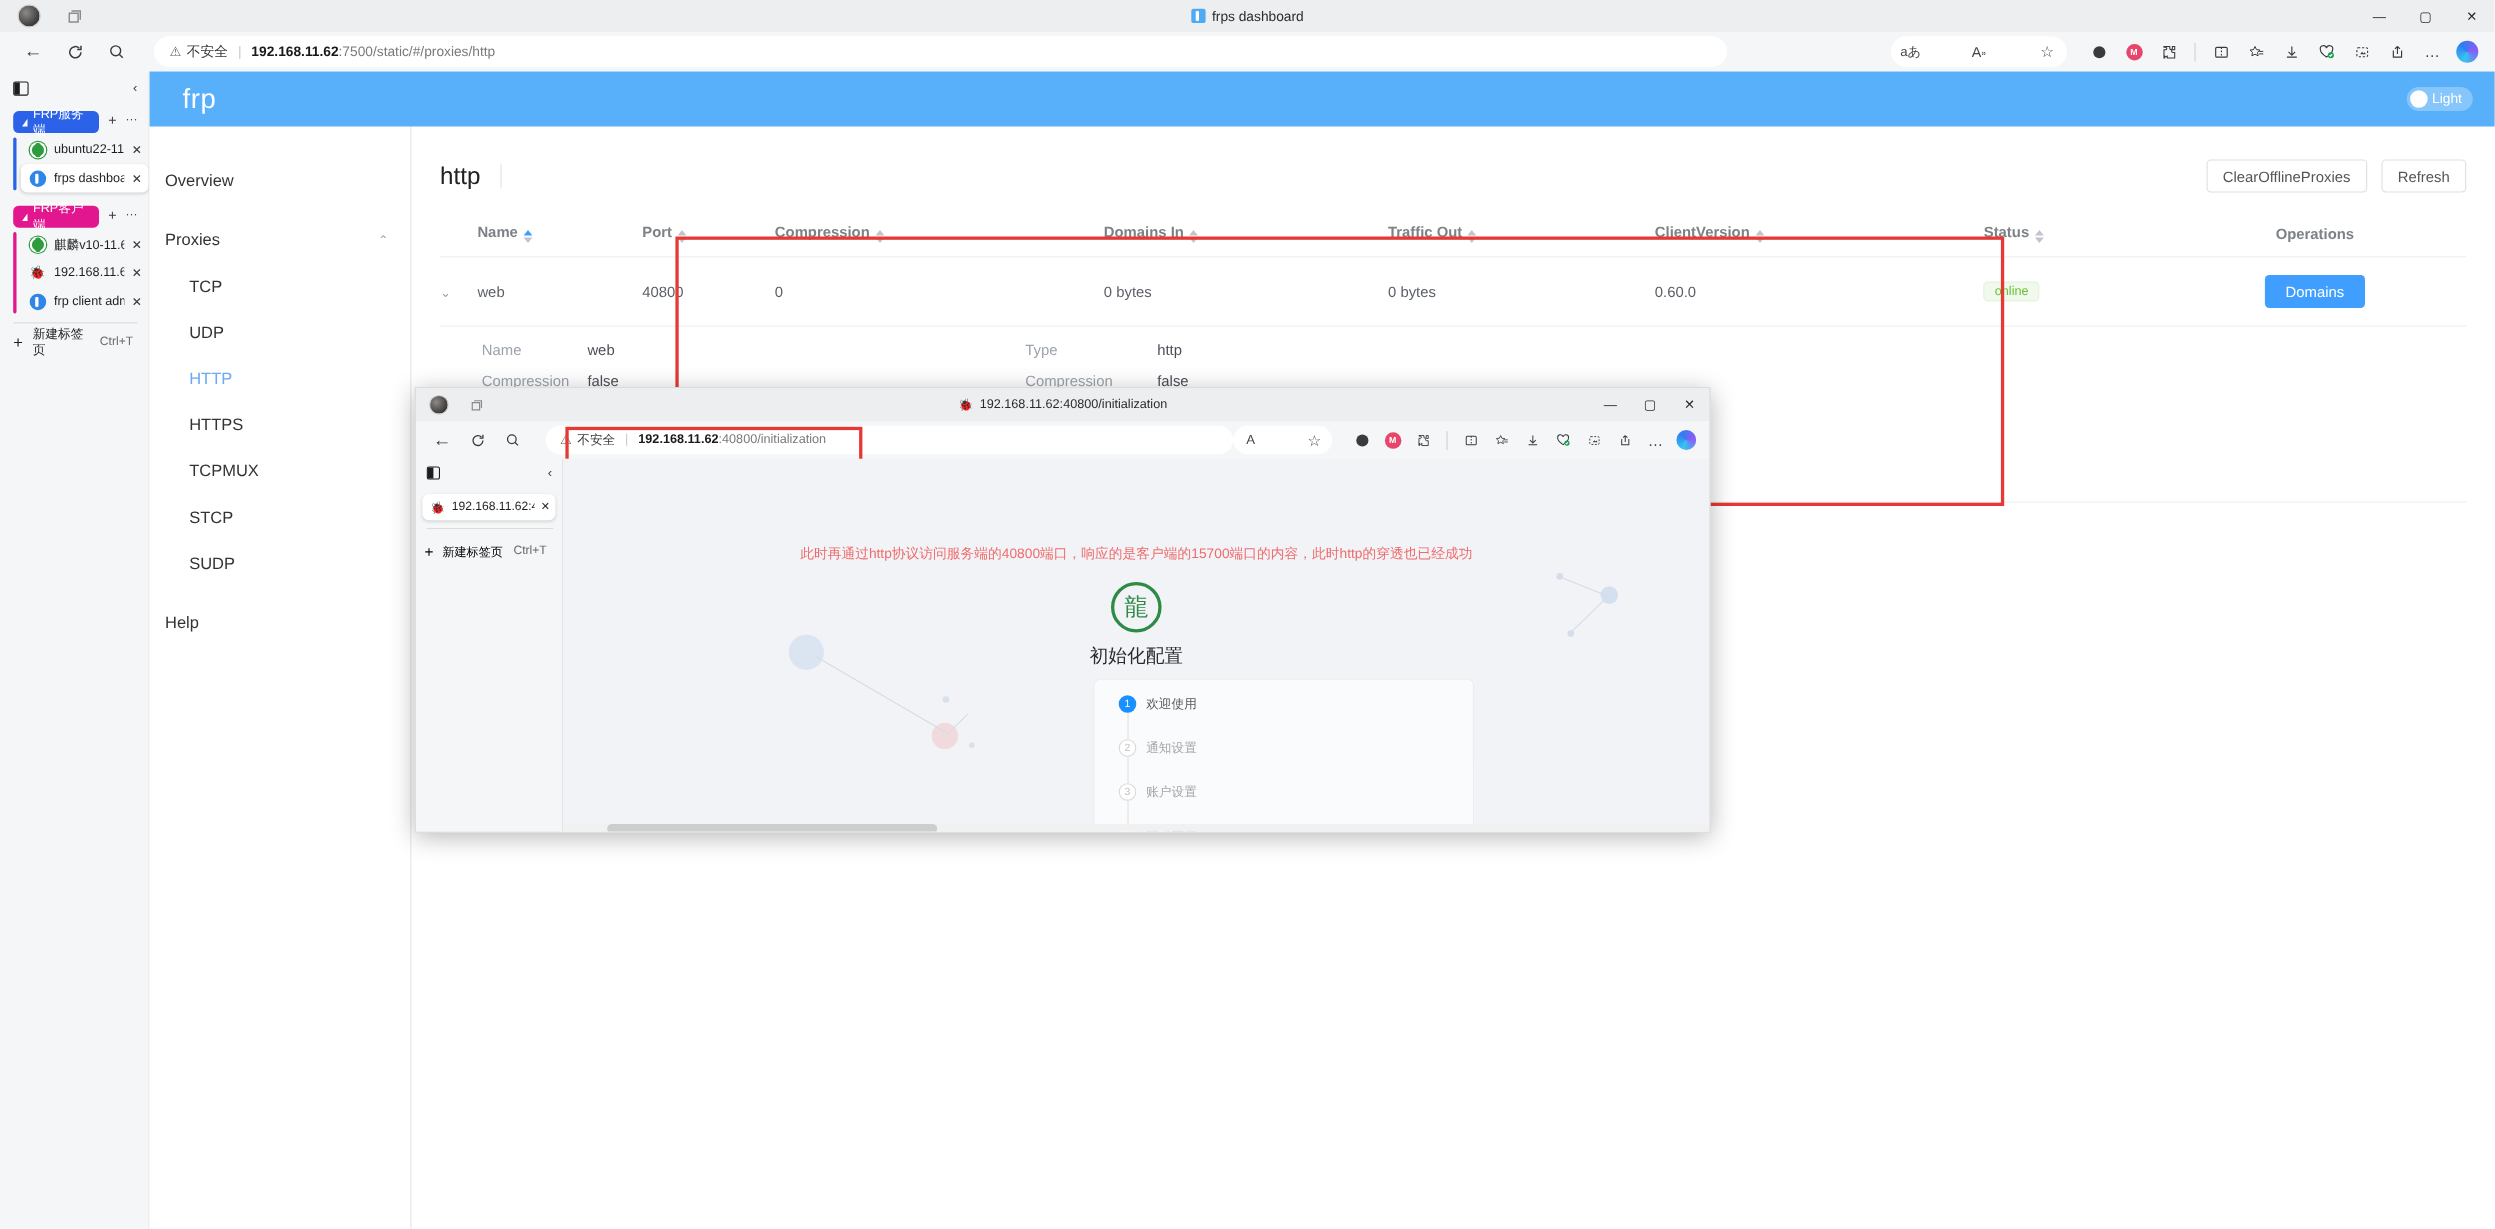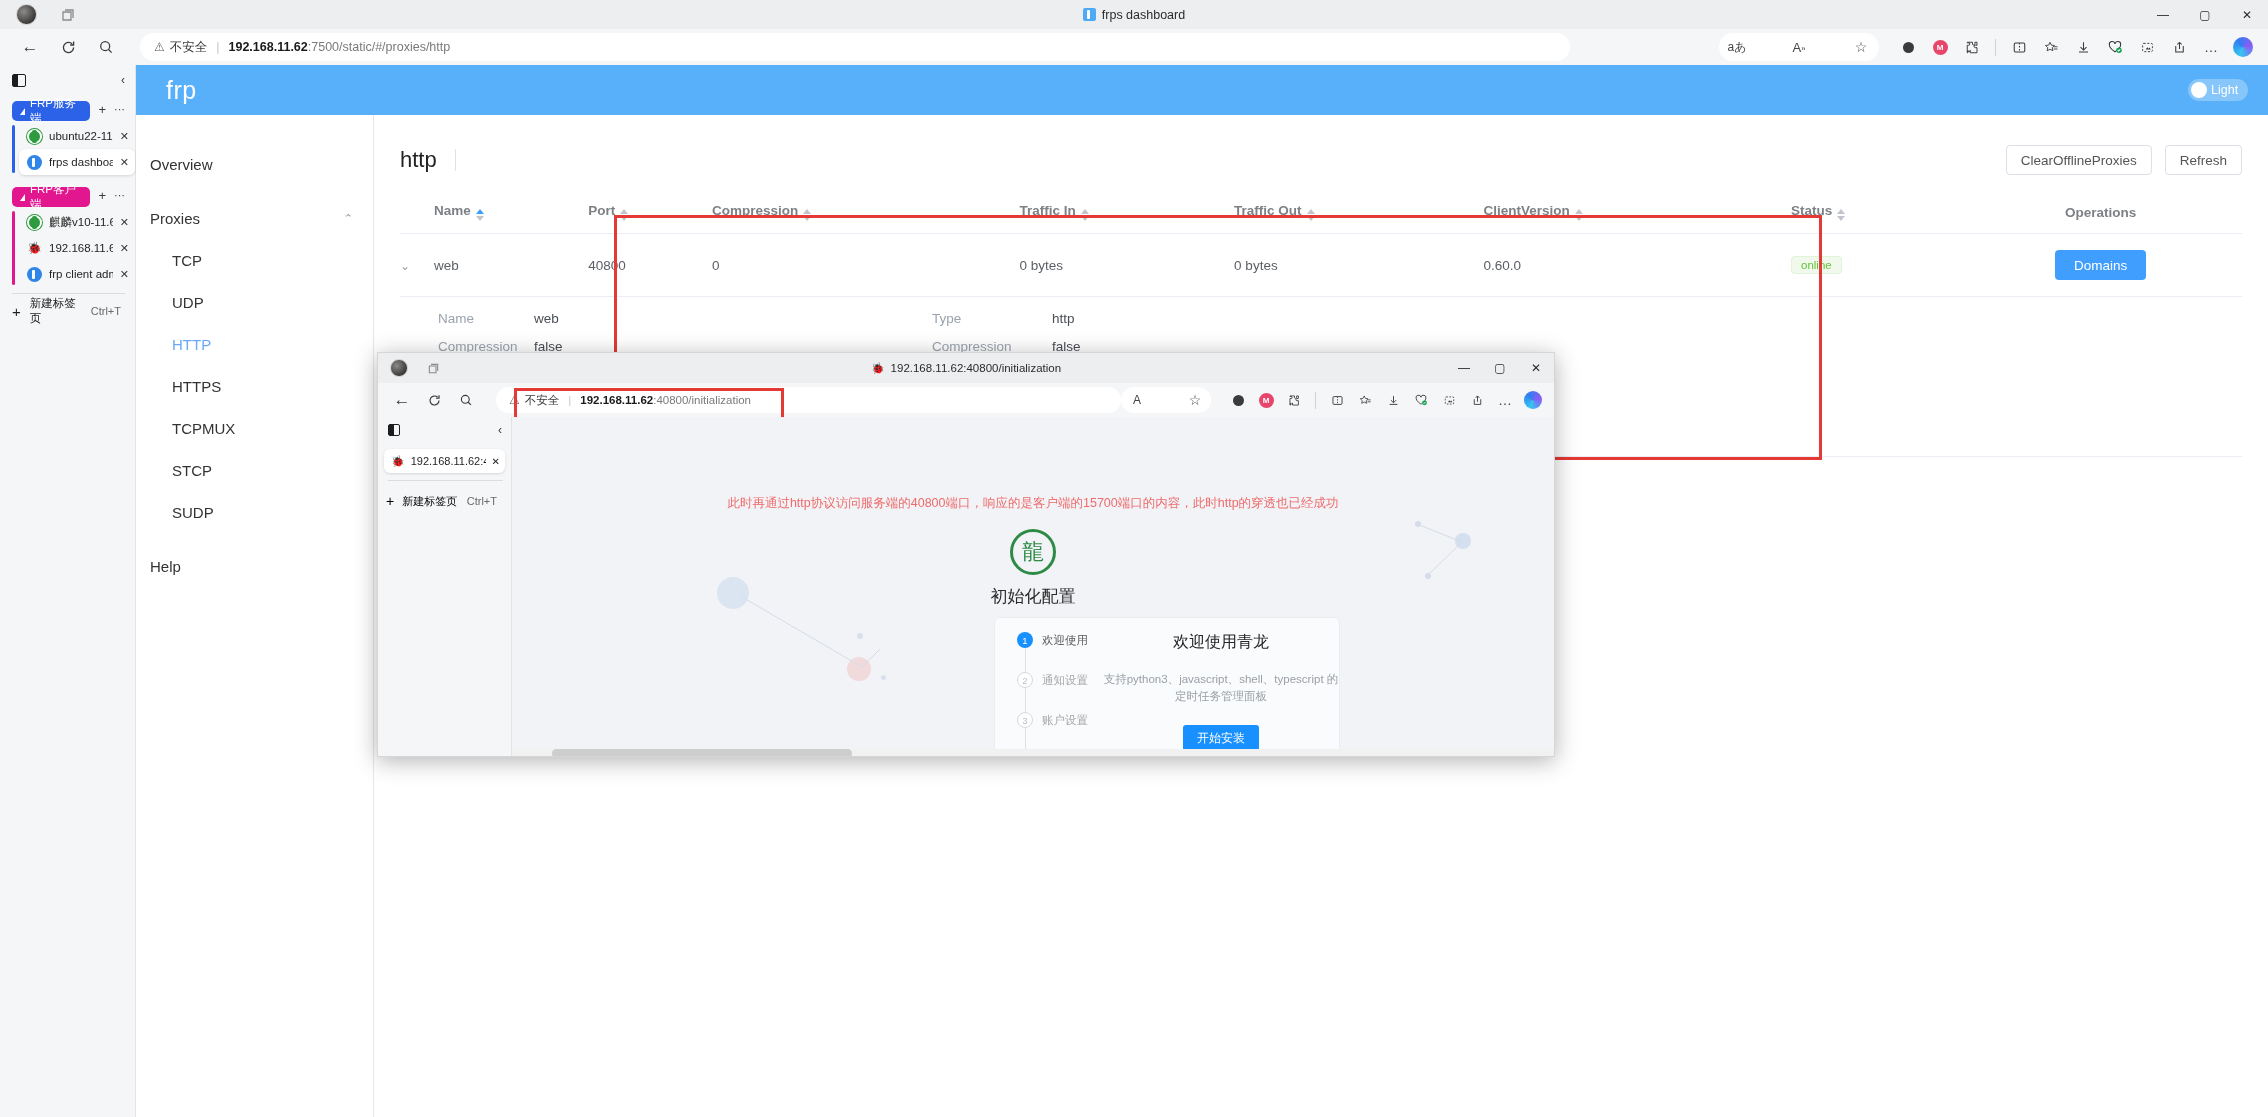--- a/index.html
+++ b/index.html
@@ -576,21 +576,21 @@
                     <i class="dn"></i>
                   </span></th>
               <th><span>Port</span><span class="sorter">
                     <i class="up"></i>
                     <i class="dn"></i>
                   </span></th>
               <th><span>Compression</span><span class="sorter">
                     <i class="up"></i>
                     <i class="dn"></i>
                   </span></th>
-              <th><span>Traffic In</span><span class="sorter">
+              <th><span>Domains In</span><span class="sorter">
                     <i class="up"></i>
                     <i class="dn"></i>
                   </span></th>
               <th><span>Traffic Out</span><span class="sorter">
                     <i class="up"></i>
                     <i class="dn"></i>
                   </span></th>
               <th><span>ClientVersion</span><span class="sorter">
                     <i class="up"></i>
                     <i class="dn"></i>
@@ -817,26 +817,20 @@
             <div class="ql-step off">
               <span class="ql-circle off">3</span>
               <span class="ql-step-lbl">账户设置</span>
             </div>
             <div class="ql-line"></div>
             <div class="ql-step off">
               <span class="ql-circle off">4</span>
               <span class="ql-step-lbl">完成安装</span>
             </div>
           </div>
-          <div class="ql-right">
-            <div class="ql-welcome">欢迎使用青龙</div>
-            <div class="ql-desc">支持python3、javascript、shell、typescript 的</div>
-            <div class="ql-desc">定时任务管理面板</div>
-            <button class="ql-install">开始安装</button>
-          </div>
         </div>
 
         <div class="i-scroll-h">
           <div class="i-scroll-thumb"></div>
         </div>
       </div>
     </div>
   </div>
 
 </div>

